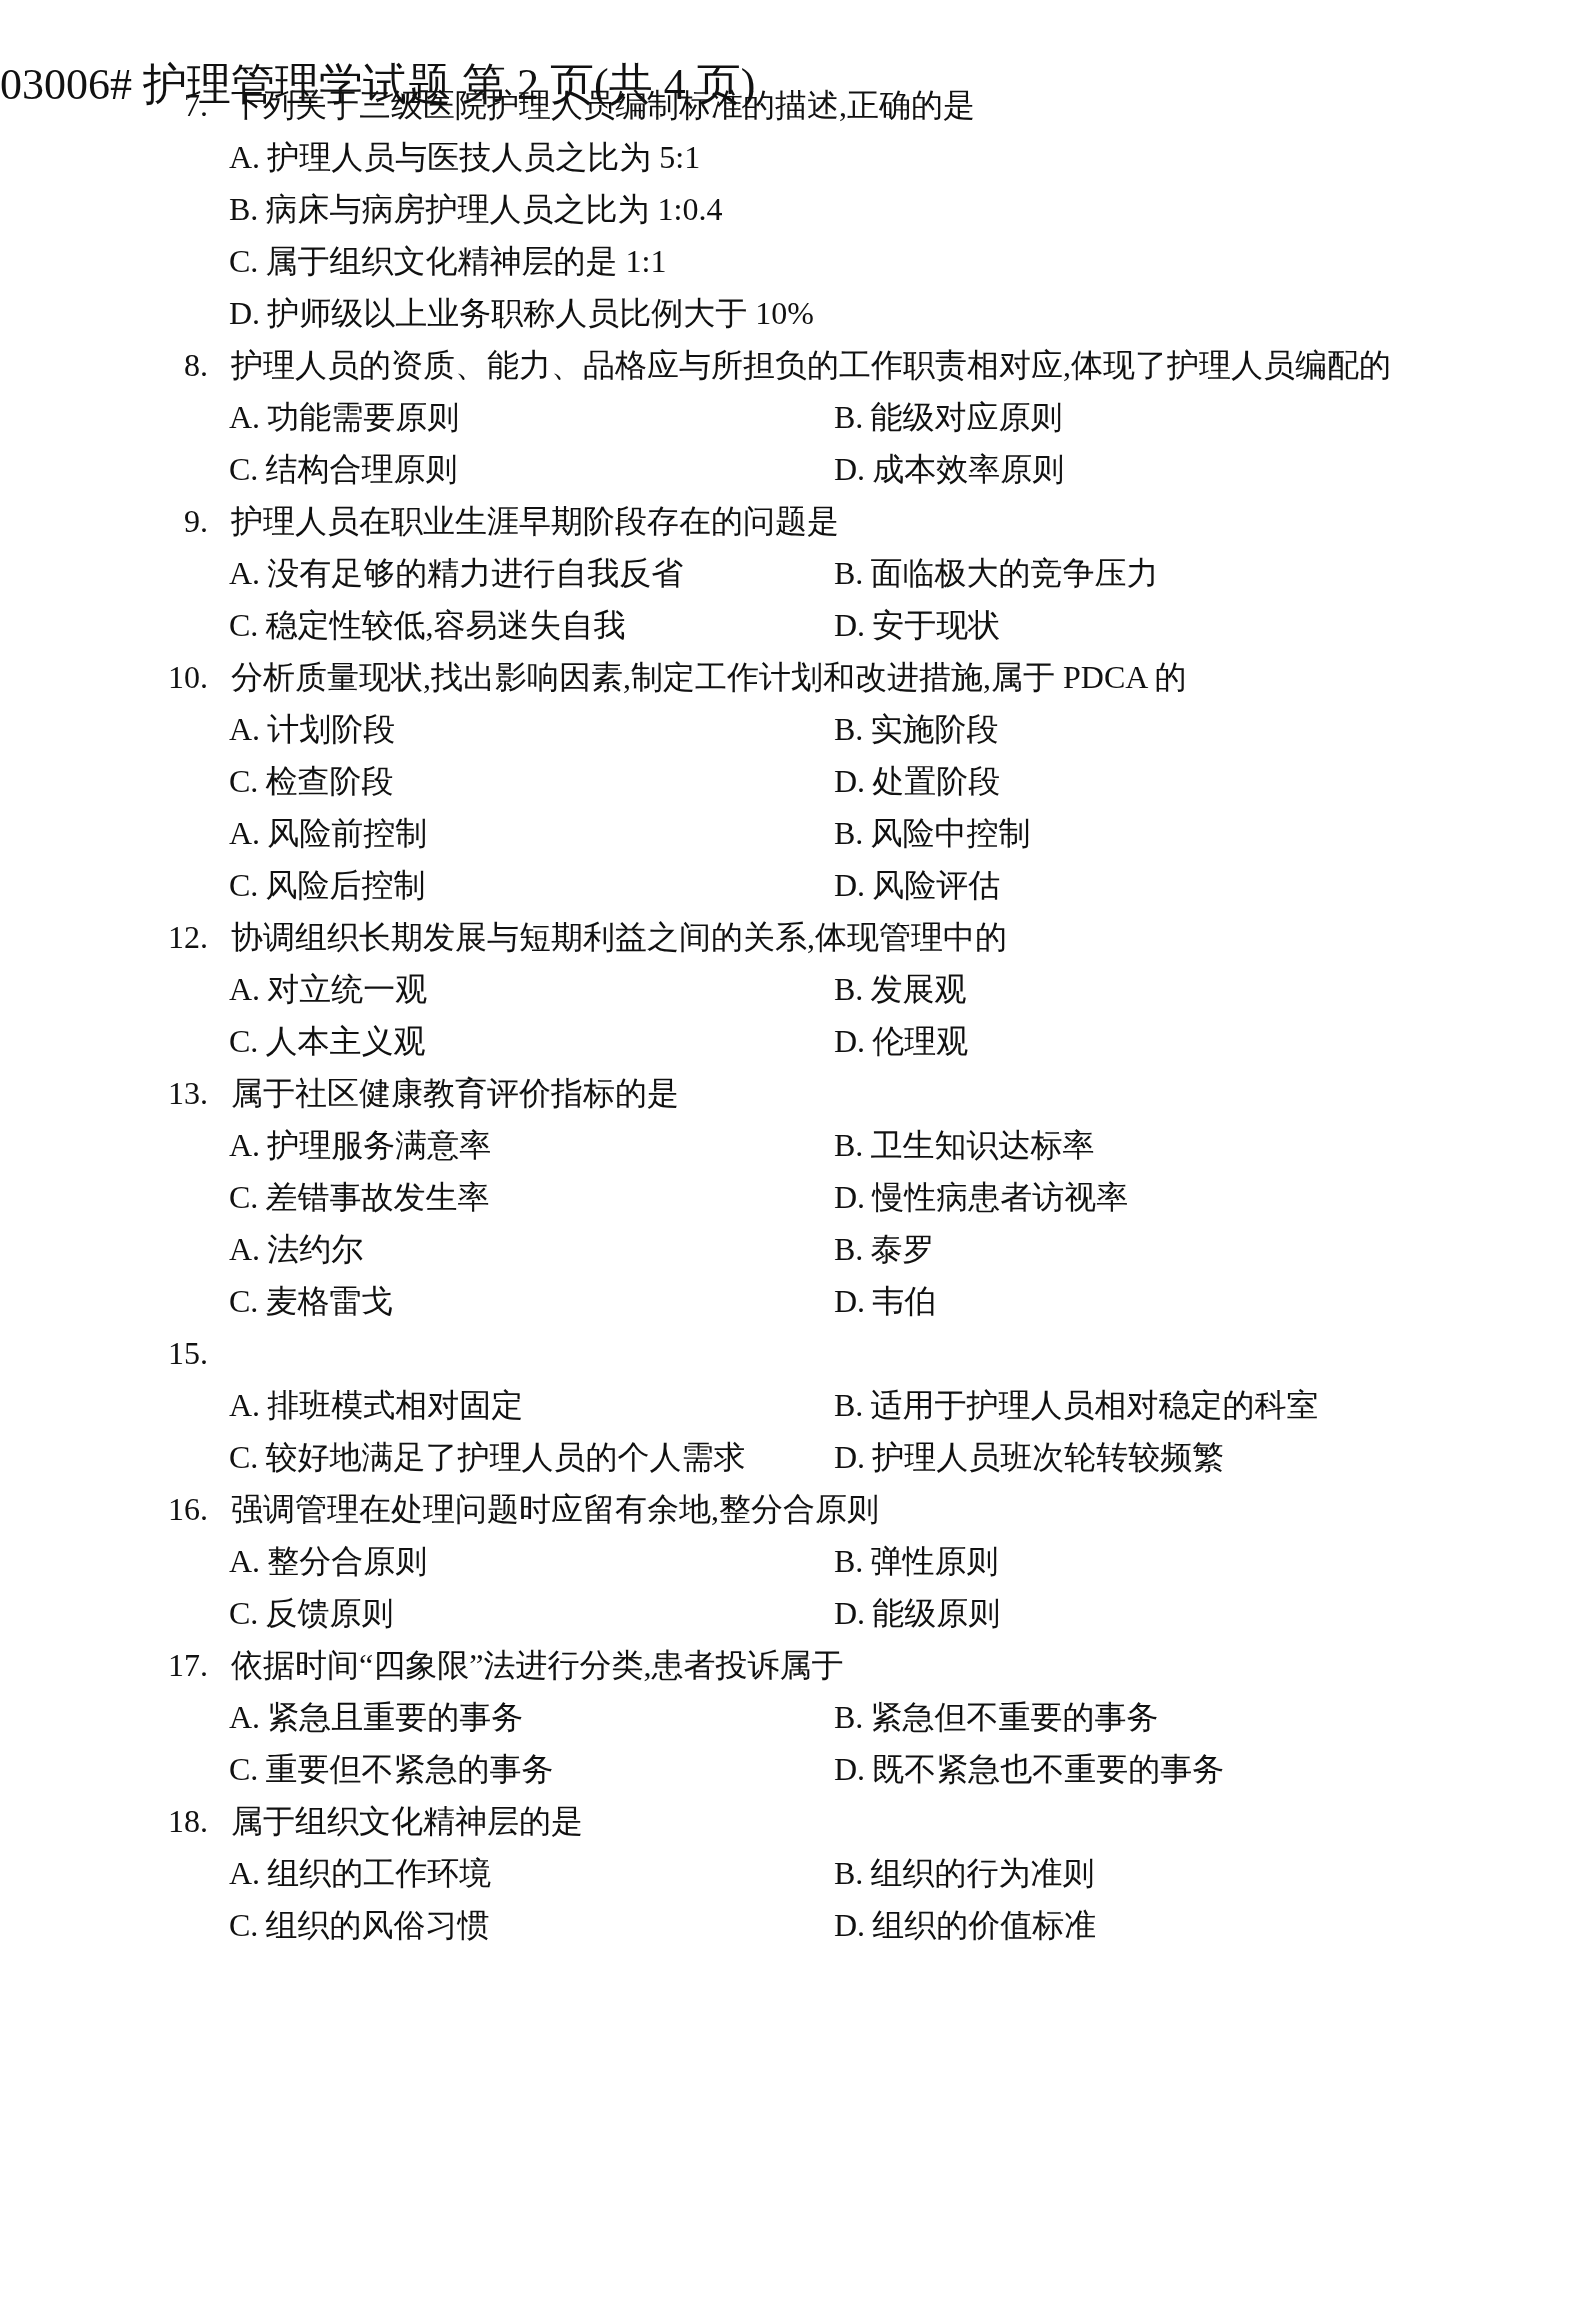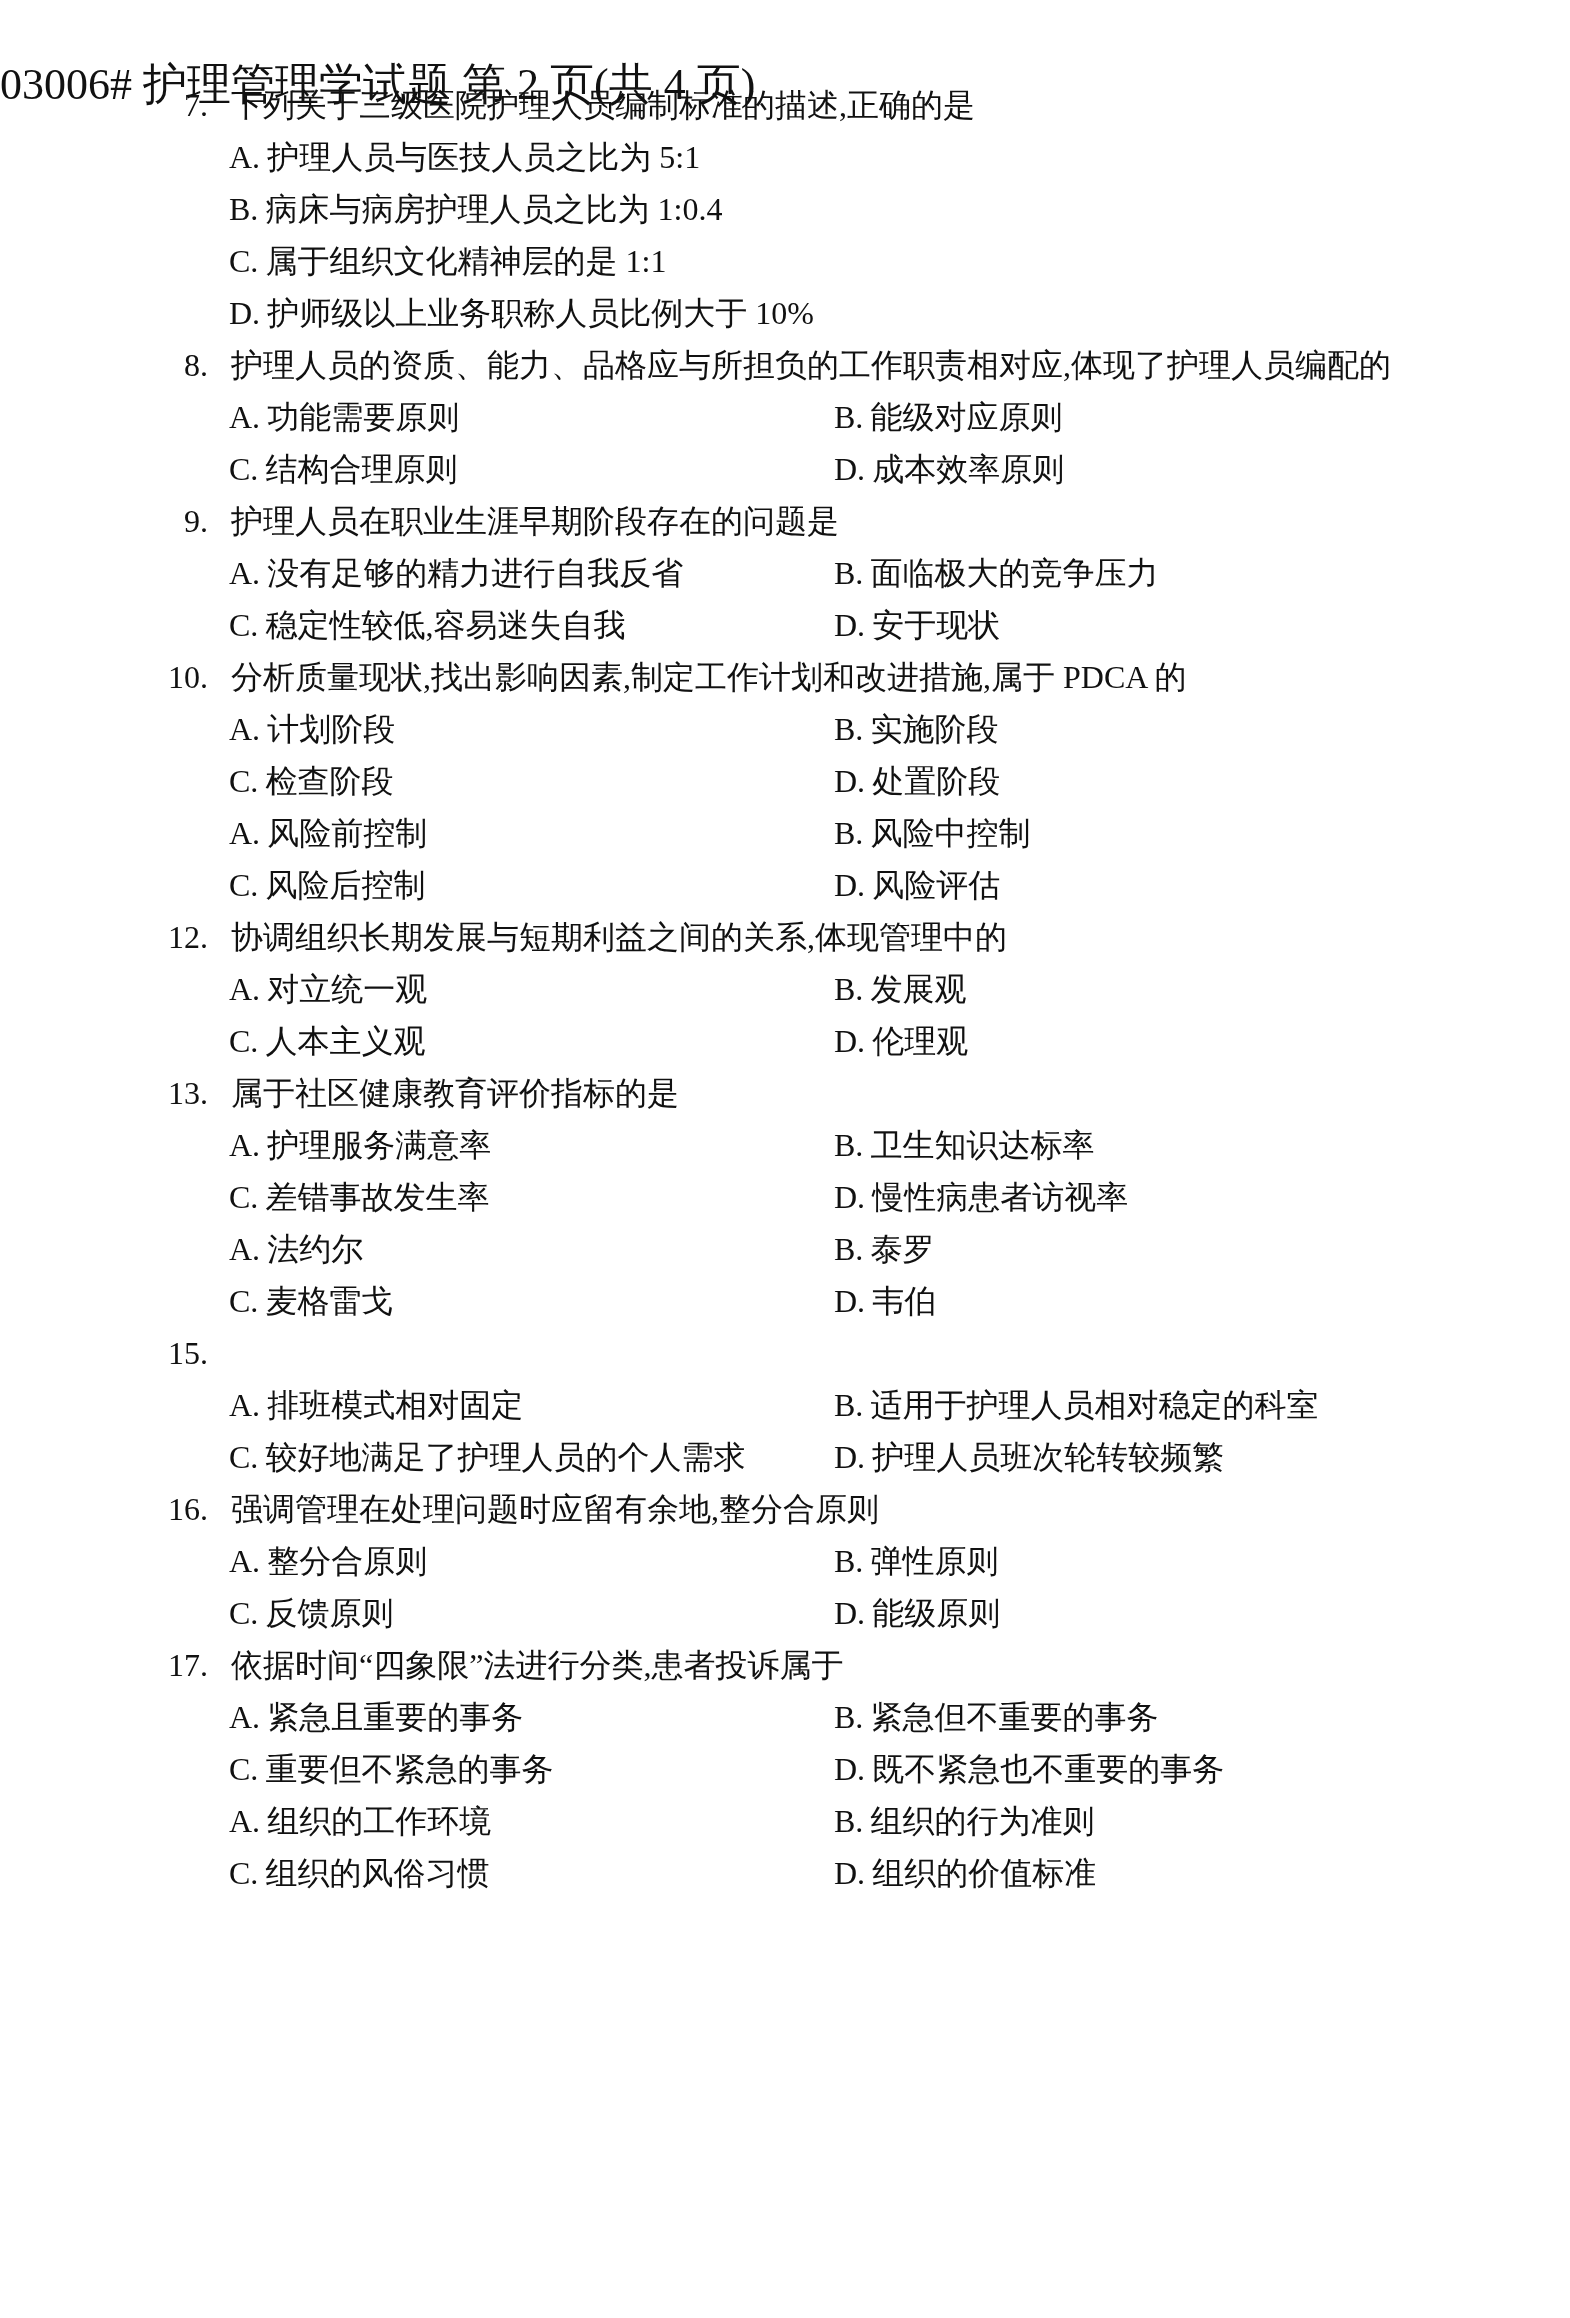--- a/index.html
+++ b/index.html
@@ -345,20 +345,24 @@
             <span class="opt-label">C.</span>
             <span class="opt-text">重要但不紧急的事务</span>
           </div>
           <div class="opt-cell right">
             <span class="opt-label">D.</span>
             <span class="opt-text">既不紧急也不重要的事务</span>
           </div>
         </div>
       </div>
       <div class="question">
+        <div class="line q-line">
+          <span class="q-num">18.</span>
+          <span class="q-text">属于组织文化精神层的是</span>
+        </div>
         <div class="line opt-line">
           <div class="opt-cell left">
             <span class="opt-label">A.</span>
             <span class="opt-text">组织的工作环境</span>
           </div>
           <div class="opt-cell right">
             <span class="opt-label">B.</span>
             <span class="opt-text">组织的行为准则</span>
           </div>
         </div>

